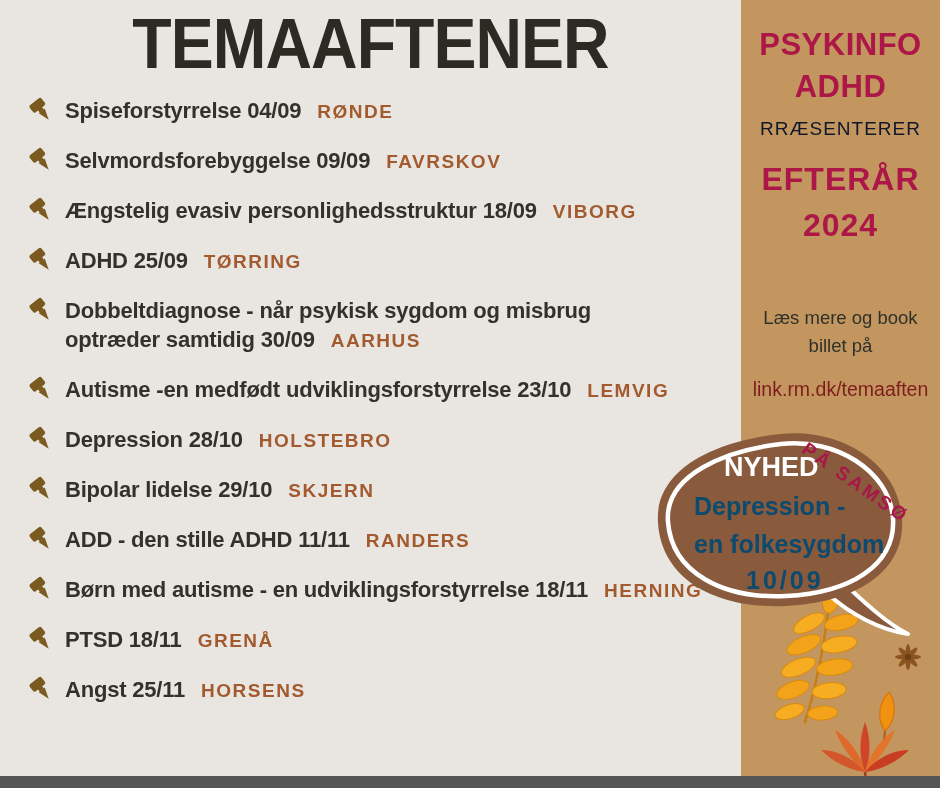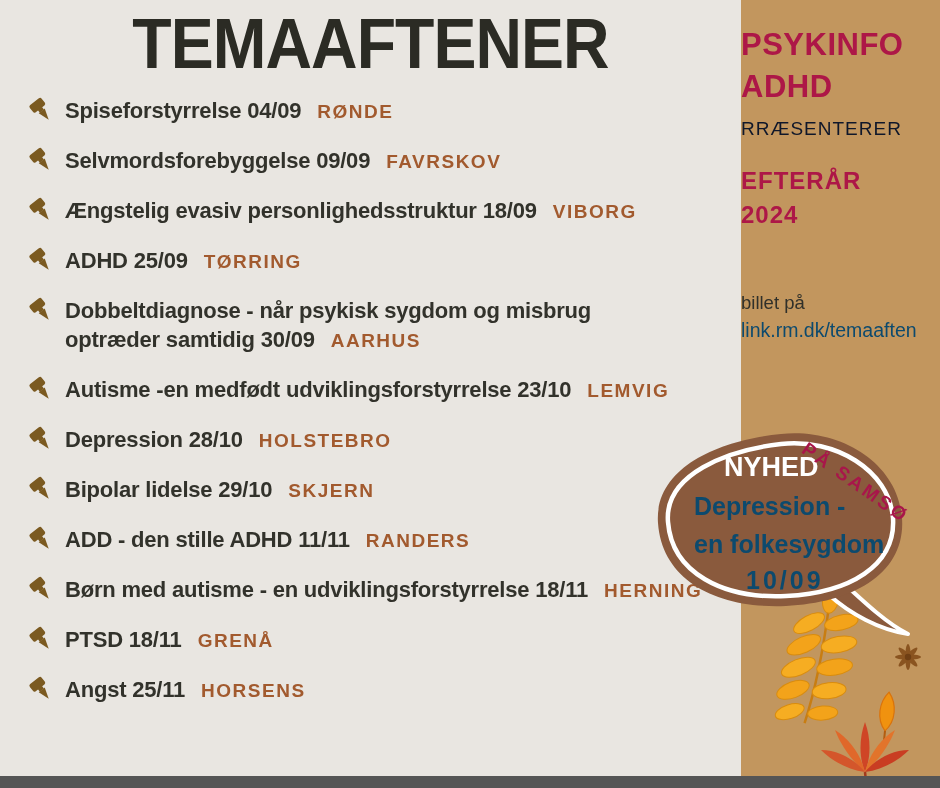--- a/index.html
+++ b/index.html
@@ -23,27 +23,27 @@
     margin-left:9px;font-size:22px;font-weight:bold;line-height:1.32;
     color:#32322b;letter-spacing:-0.2px;white-space:nowrap;
   }
   .event-city{
     font-size:19px;font-weight:bold;letter-spacing:1.5px;color:#a25a2e;
     margin-left:16px;
   }
   
   .panel{
     position:absolute;left:741px;top:0;width:199px;height:788px;
-    background:#c2965e;
+    background:#c2965e;text-align:center;
   }
   .brand{margin-top:24px;font-size:31px;font-weight:bold;color:#ad1747;line-height:1.35;letter-spacing:.5px;}
   .presents{margin-top:10px;font-size:19px;color:#0f172a;letter-spacing:1px;}
-  .season{margin-top:24px;font-size:24px;font-weight:bold;color:#ad1747;line-height:1.45;letter-spacing:1px;}
+  .season{margin-top:16px;font-size:32px;font-weight:bold;color:#ad1747;line-height:1.45;letter-spacing:1px;}
   .info{margin-top:56px;font-size:18.5px;color:#30302a;line-height:1.5;}
-  .link{margin-top:2px;font-size:19.5px;color:#0c4a6e;cursor:pointer;}
+  .link{margin-top:18px;font-size:19.5px;color:#7f1d1d;cursor:pointer;}
   
   .bubble{position:absolute;left:646px;top:426px;width:270px;height:218px;}
   .bubble svg{position:absolute;left:0;top:0;}
   .bubble-badge{position:absolute;left:78px;top:26px;font-size:27px;font-weight:bold;color:#ffffff;}
   .bubble-tag{
     position:absolute;left:158px;top:10px;font-size:19px;font-weight:bold;
     color:#a8164a;letter-spacing:3px;transform:rotate(35deg);transform-origin:left center;
     white-space:nowrap;
   }
   .bline{position:absolute;font-size:25px;font-weight:bold;color:#0c4a6e;}
@@ -223,20 +223,21 @@
     <div class="brand">
       <div>PSYKINFO</div>
       <div>ADHD</div>
     </div>
     <div class="presents">RRÆSENTERER</div>
     <div class="season">
       <div>EFTERÅR</div>
       <div>2024</div>
     </div>
     <div class="info">
+      <div>Læs mere og book</div>
       <div>billet på</div>
     </div>
     <div class="link">link.rm.dk/temaaften</div>
   </aside>
 
   <svg class="decor" width="199" height="198" viewBox="0 0 199 198">
 
     <g transform="translate(58,14) rotate(6)">
       <path d="M30 0 C 29 40, 26 80, 18 118" stroke="#c87d12" stroke-width="2.5" fill="none"></path>
       <g fill="#f3a31a" stroke="#d98c0e" stroke-width="1">

